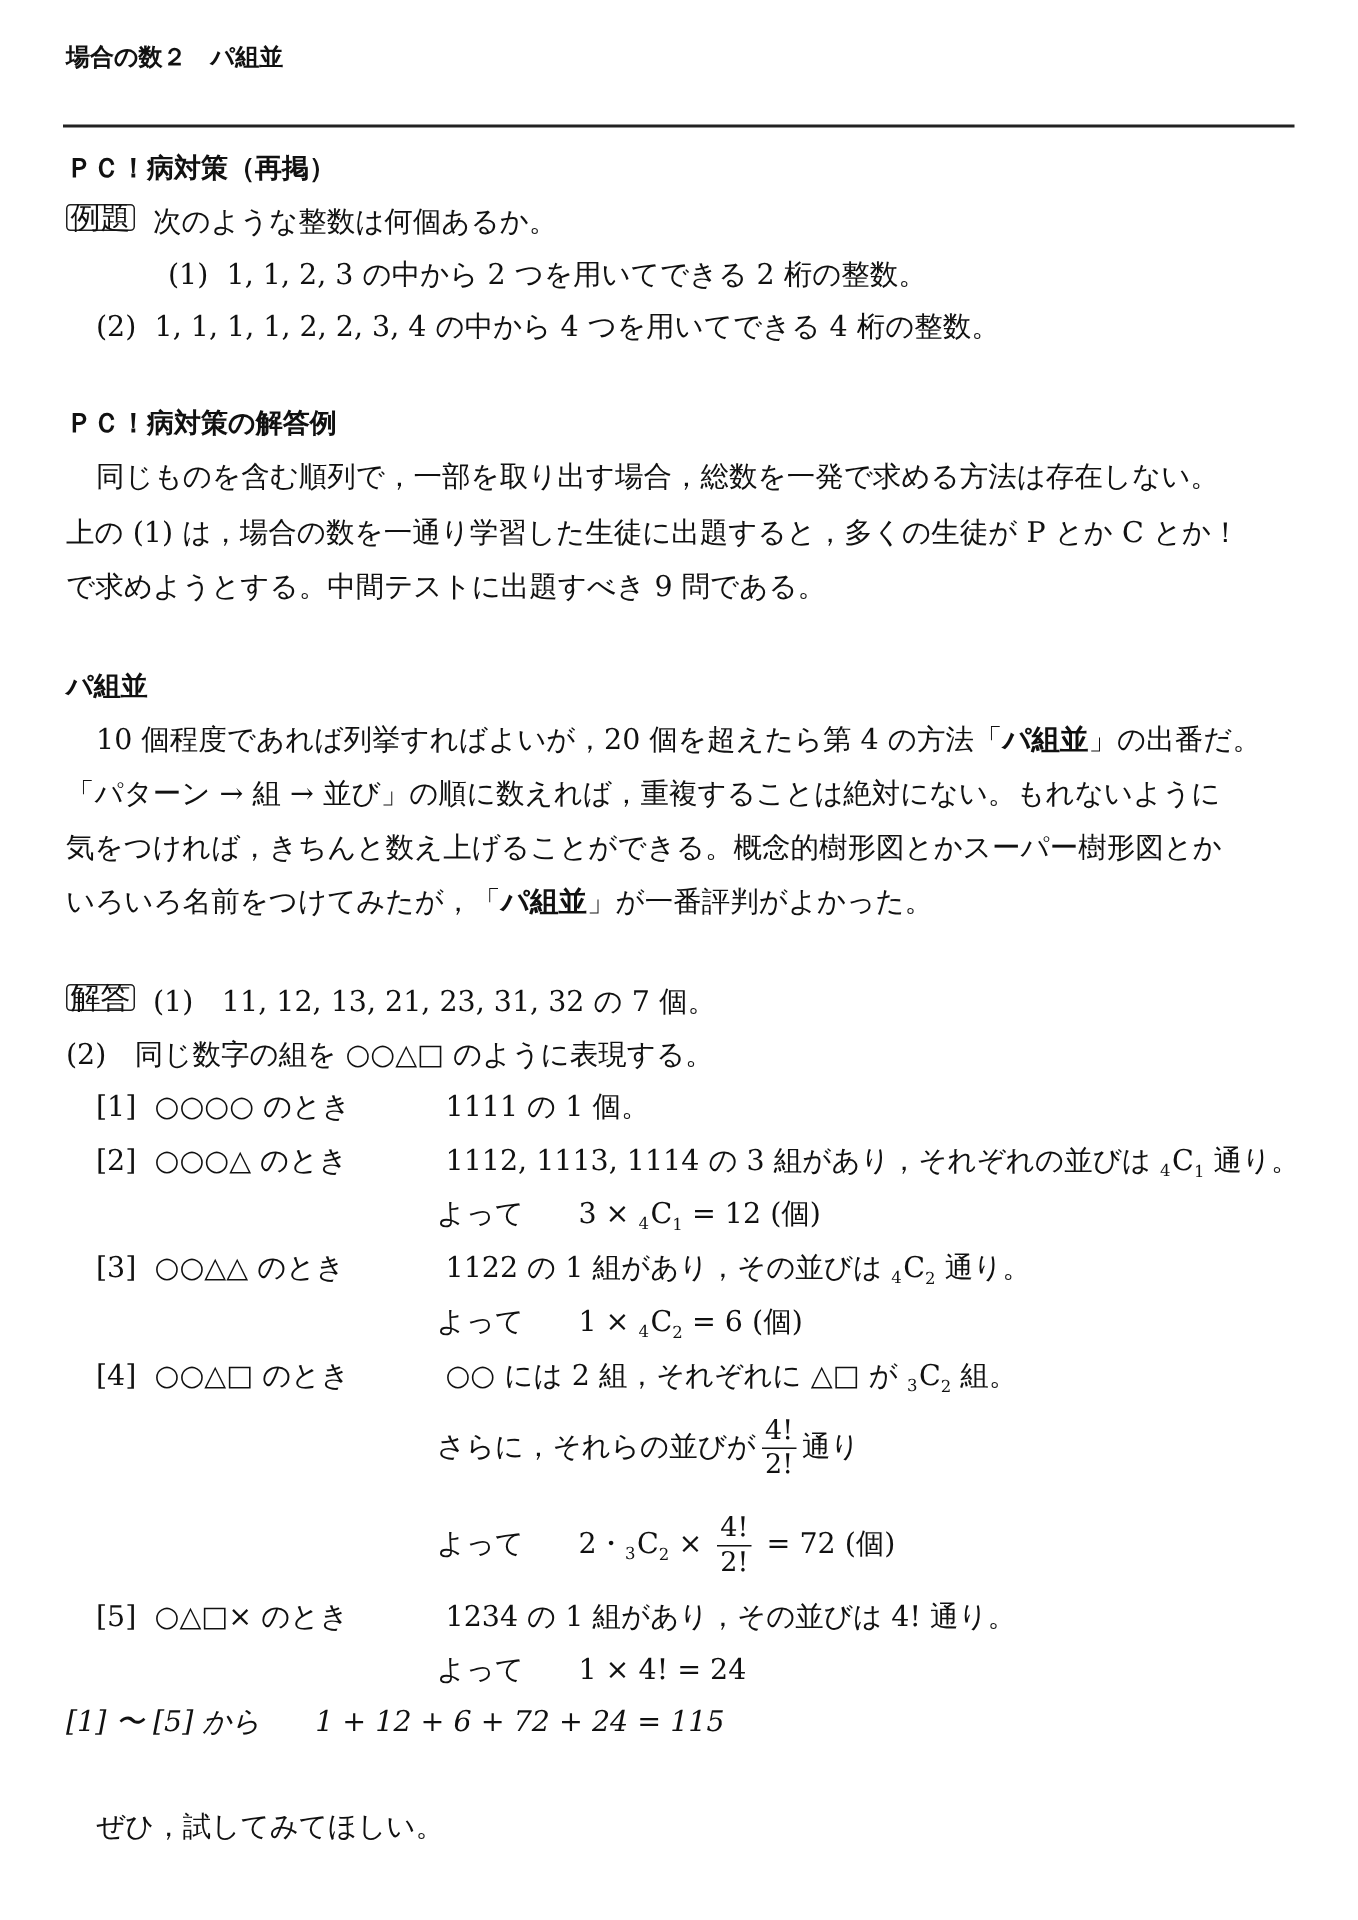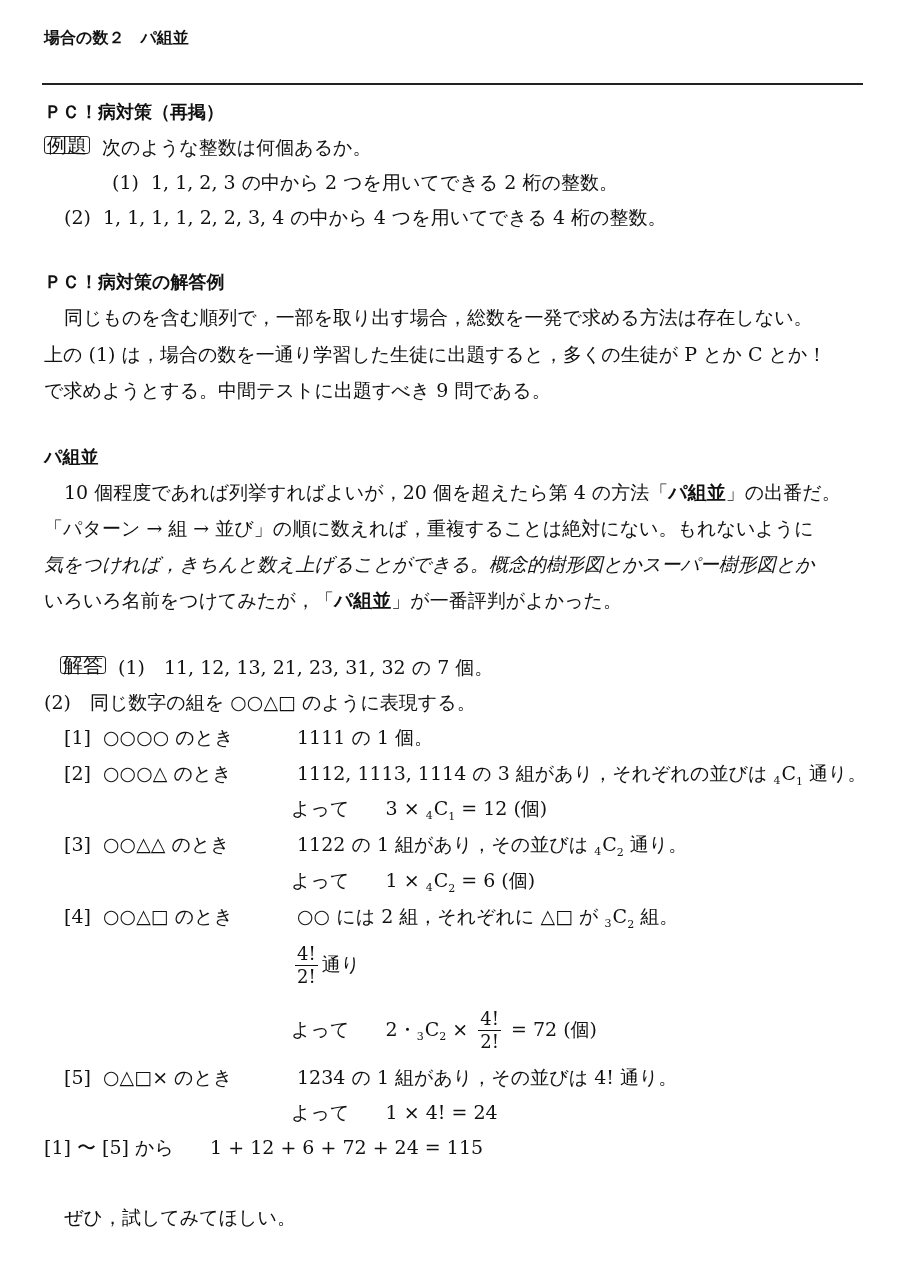--- a/index.html
+++ b/index.html
@@ -45,26 +45,26 @@
 <div class="abs sans h2" style="left:44px;top:270px;">ＰＣ！病対策の解答例</div>
 <div class="abs" style="left:64px;top:305px;">同じものを含む順列で，一部を取り出す場合，総数を一発で求める方法は存在しない。</div>
 <div class="abs" style="left:44px;top:342px;">上の (1) は，場合の数を一通り学習した生徒に出題すると，多くの生徒が P とか C とか！</div>
 <div class="abs" style="left:44px;top:378px;">で求めようとする。中間テストに出題すべき 9 問である。</div>
 
 <div class="abs sans h2" style="left:44px;top:445px;">パ組並</div>
 <div class="abs" style="left:64px;top:480px;">
   <span>10 個程度であれば列挙すればよいが，20 個を超えたら第 4 の方法「</span><span class="bold">パ組並</span><span>」の出番だ。</span>
 </div>
 <div class="abs" style="left:44px;top:516px;">「パターン → 組 → 並び」の順に数えれば，重複することは絶対にない。もれないように</div>
-<div class="abs" style="left:44px;top:552px;font-style:italic;">気をつければ，きちんと数え上げることができる。概念的樹形図とかスーパー樹形図とか</div>
+<div class="abs" style="left:44px;top:552px;">気をつければ，きちんと数え上げることができる。概念的樹形図とかスーパー樹形図とか</div>
 <div class="abs" style="left:44px;top:588px;">
   <span>いろいろ名前をつけてみたが，「</span><span class="bold">パ組並</span><span>」が一番評判がよかった。</span>
 </div>
 
-<div class="abs" style="left:60px;top:655px;">
+<div class="abs" style="left:44px;top:655px;">
   <span class="boxlabel">解答</span><span>(1)　11, 12, 13, 21, 23, 31, 32 の 7 個。</span>
 </div>
 <div class="abs" style="left:44px;top:690px;">(2)　同じ数字の組を ○○△□ のように表現する。</div>
 
 <div class="abs" style="left:64px;top:725px;"><span>[1]</span>&nbsp;&nbsp;<span>○○○○ のとき</span></div>
 <div class="abs" style="left:297px;top:725px;">1111 の 1 個。</div>
 
 <div class="abs" style="left:64px;top:761px;"><span>[2]</span>&nbsp;&nbsp;<span>○○○△ のとき</span></div>
 <div class="abs" style="left:297px;top:761px;">
   <span>1112, 1113, 1114 の 3 組があり，それぞれの並びは </span><span class="pre">4</span><span>C</span><sub>1</sub><span> 通り。</span>
@@ -79,35 +79,35 @@
 </div>
 <div class="abs" style="left:291px;top:868px;">
   <span>よって</span>&nbsp;&nbsp;&nbsp;&nbsp;&nbsp;&nbsp;<span>1 × </span><span class="pre">4</span><span>C</span><sub>2</sub><span> = 6 (個)</span>
 </div>
 
 <div class="abs" style="left:64px;top:904px;"><span>[4]</span>&nbsp;&nbsp;<span>○○△□ のとき</span></div>
 <div class="abs" style="left:297px;top:904px;">
   <span>○○ には 2 組，それぞれに △□ が </span><span class="pre">3</span><span>C</span><sub>2</sub><span> 組。</span>
 </div>
 <div class="abs" style="left:291px;top:943px;">
-  <span class="frac">
+  <span>さらに，それらの並びが</span><span class="frac">
       <span class="num">4!</span>
       <span class="den">2!</span>
     </span><span>通り</span>
 </div>
 <div class="abs" style="left:291px;top:1008px;">
   <span>よって</span>&nbsp;&nbsp;&nbsp;&nbsp;&nbsp;&nbsp;<span>2・</span><span class="pre">3</span><span>C</span><sub>2</sub><span> × </span><span class="frac">
       <span class="num">4!</span>
       <span class="den">2!</span>
     </span><span> = 72 (個)</span>
 </div>
 
 <div class="abs" style="left:64px;top:1065px;"><span>[5]</span>&nbsp;&nbsp;<span>○△□× のとき</span></div>
 <div class="abs" style="left:297px;top:1065px;">1234 の 1 組があり，その並びは 4! 通り。</div>
 <div class="abs" style="left:291px;top:1100px;">
   <span>よって</span>&nbsp;&nbsp;&nbsp;&nbsp;&nbsp;&nbsp;<span>1 × 4! = 24</span>
 </div>
 
-<div class="abs" style="left:44px;top:1135px;">
+<div class="abs" style="left:44px;top:1135px;font-style:italic;">
   <span>[1] 〜 [5] から</span>&nbsp;&nbsp;&nbsp;&nbsp;&nbsp;&nbsp;<span>1 + 12 + 6 + 72 + 24 = 115</span>
 </div>
 
 <div class="abs" style="left:64px;top:1205px;">ぜひ，試してみてほしい。</div>
 
 </body></html>

